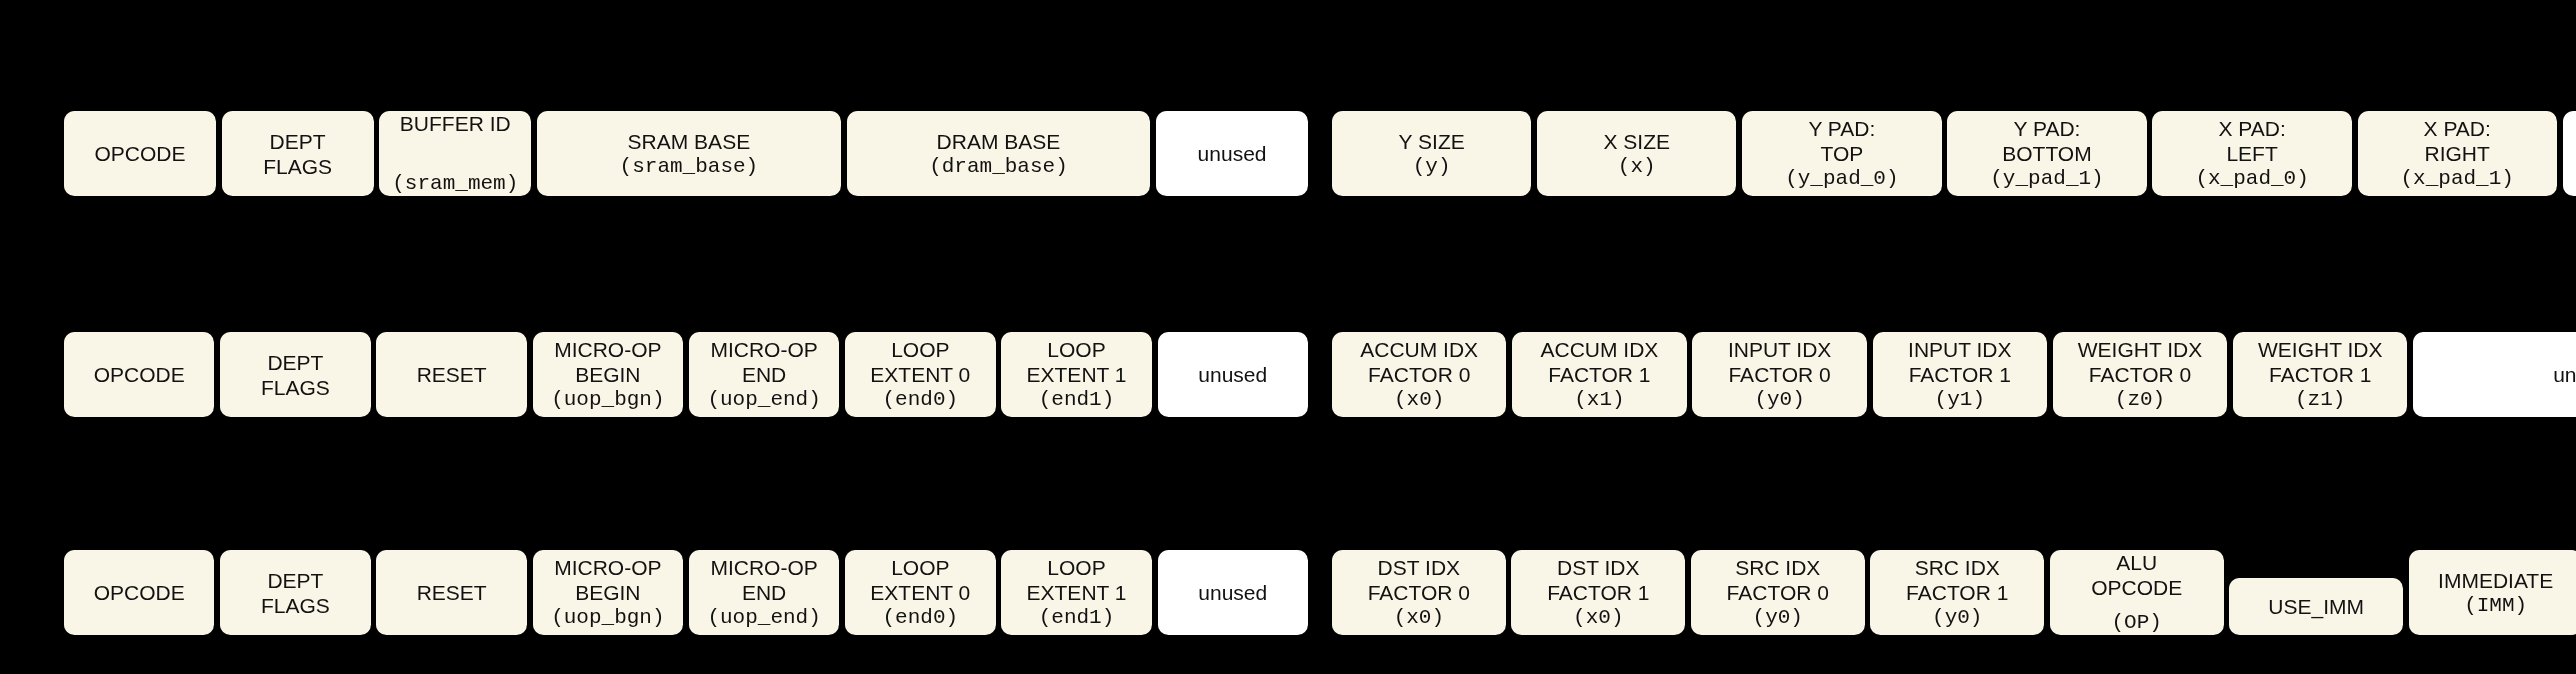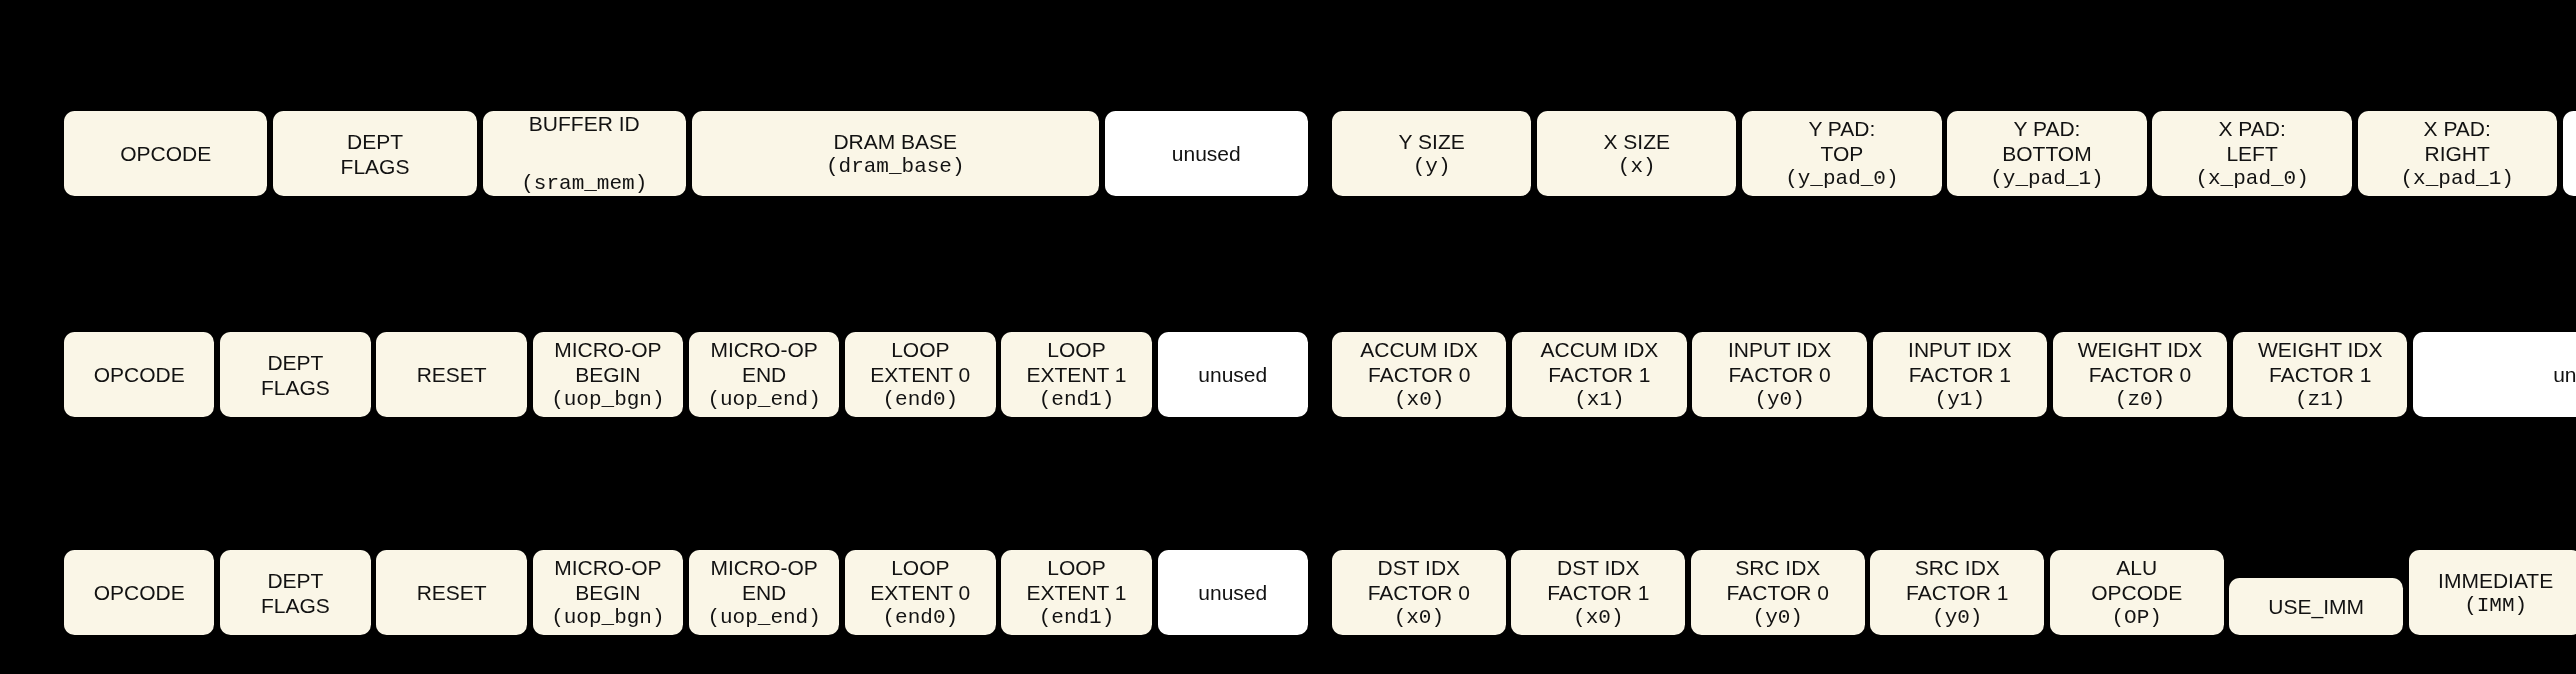--- a/index.html
+++ b/index.html
@@ -72,20 +72,24 @@
         <div class="box" style="flex-grow: 1;">
     <span class="label">DEPT
 FLAGS</span>
 
   </div>
         <div class="box" style="flex-grow: 1; justify-content: space-between;">
     <span class="label">BUFFER ID</span>
     <span class="code">(sram_mem)</span>
   </div>
         <div class="box" style="flex-grow: 2;">
+    <span class="label">SRAM BASE</span>
+    <span class="code">(sram_base)</span>
+  </div>
+        <div class="box" style="flex-grow: 2;">
     <span class="label">DRAM BASE</span>
     <span class="code">(dram_base)</span>
   </div>
         <div class="box unused" style="flex-grow: 1;">
     <span class="label">unused</span>
 
   </div>
       </div>
     <div class="block high">
         <div class="box" style="flex-grow: 1;">
@@ -253,21 +257,21 @@
         <div class="box" style="flex-grow: 1;">
     <span class="label">SRC IDX
 FACTOR 0</span>
     <span class="code">(y0)</span>
   </div>
         <div class="box" style="flex-grow: 1;">
     <span class="label">SRC IDX
 FACTOR 1</span>
     <span class="code">(y0)</span>
   </div>
-        <div class="box" style="flex-grow: 1;">
+        <div class="box" style="flex-grow: 1; justify-content: space-between;">
     <span class="label">ALU
 OPCODE</span>
     <span class="code">(OP)</span>
   </div>
         <div class="box" style="flex-grow: 1; margin-top: 28px;">
     <span class="label">USE_IMM</span>
 
   </div>
         <div class="box" style="flex-grow: 1;">
     <span class="label">IMMEDIATE</span>

